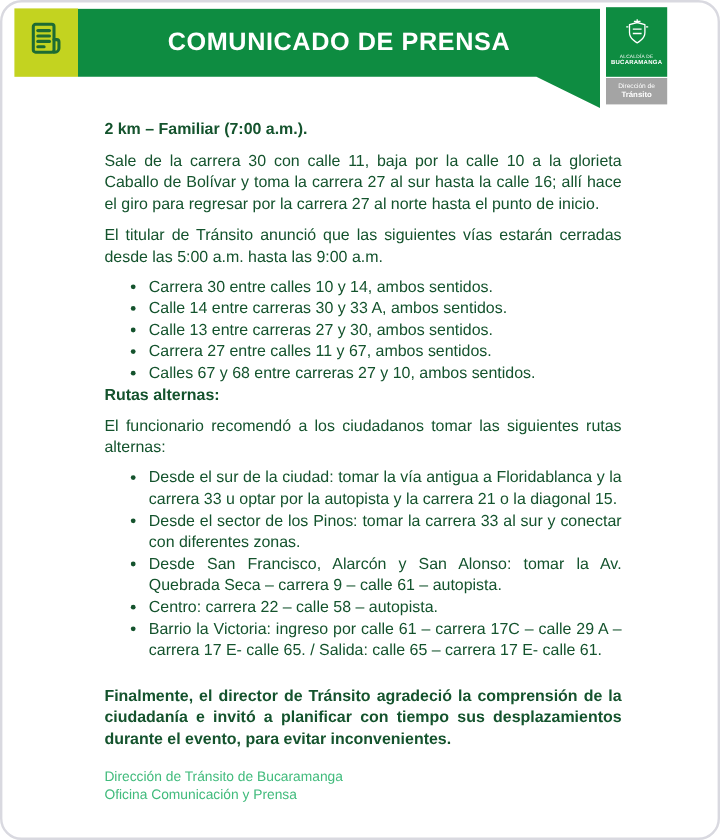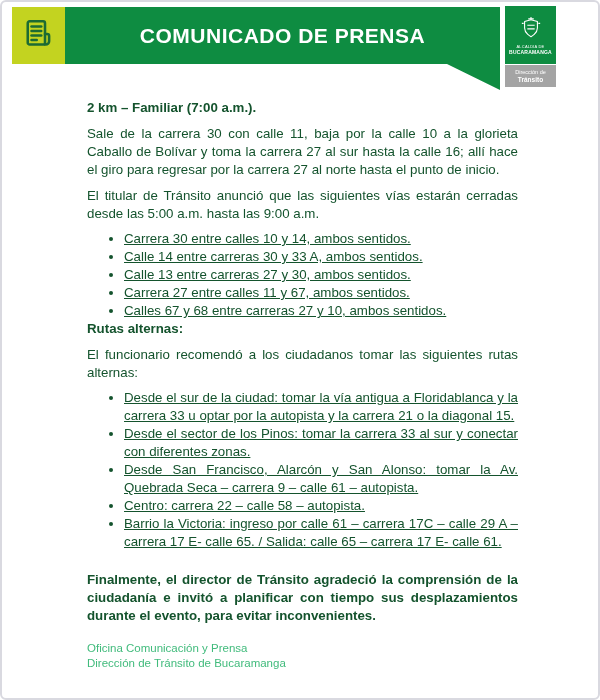--- a/index.html
+++ b/index.html
@@ -2,21 +2,21 @@
 <html><head>
 <meta charset="utf-8">
 <style>
   html, body { margin: 0; padding: 0; background: #fff; }
   .page {
     position: relative;
     width: 600px; height: 700px;
     box-sizing: border-box;
     background: #ffffff;
     border: 2px solid #d9d9e0;
-    border-radius: 6px;
+    border-radius: 18px;
     overflow: hidden;
     font-family: "Liberation Sans", sans-serif;
   }
 
   
   .lime-box {
     position: absolute; left: 10px; top: 5px;
     width: 53px; height: 57px;
     background: #c3d320;
     display: flex; align-items: center; justify-content: center;
@@ -53,21 +53,21 @@
 
   
   .doc {
     position: absolute; left: 85px; top: 97px; width: 431px;
     color: #14532d; font-size: 13.3px; line-height: 18px;
     text-align: justify;
   }
   .doc h3 { margin: 0; font-size: 13.3px; line-height: 18px; font-weight: bold; text-align: left; }
   .doc p  { margin: 8px 0 0 0; }
   .sect   { margin-top: 12px; }
-  .doc ul { margin: 7px 0 0 0; padding: 0 0 0 37px; text-decoration: underline; }
+  .doc ul { margin: 7px 0 0 0; padding: 0 0 0 37px; }
   .doc li { margin: 0; padding: 0; }
   .closing { margin-top: 20px !important; font-weight: bold; }
 
   
   .footer {
     position: absolute; left: 85px; top: 639px;
     color: #41bb7c; font-size: 11.5px; line-height: 15px;
   }
 </style>
 </head>
@@ -136,17 +136,17 @@
       <li>Desde el sector de los Pinos: tomar la carrera 33 al sur y conectar con diferentes zonas.</li>
       <li>Desde San Francisco, Alarcón y San Alonso: tomar la Av. Quebrada Seca – carrera 9 – calle 61 – autopista.</li>
       <li>Centro: carrera 22 – calle 58 – autopista.</li>
       <li>Barrio la Victoria: ingreso por calle 61 – carrera 17C – calle 29 A – carrera 17 E- calle 65. / Salida: calle 65 – carrera 17 E- calle 61.</li>
     </ul>
 
     <p class="closing">Finalmente, el director de Tránsito agradeció la comprensión de la ciudadanía e invitó a planificar con tiempo sus desplazamientos durante el evento, para evitar inconvenientes.</p>
   </div>
 
   <div class="footer">
+    <div>Dirección de Tránsito de Bucaramanga</div>
     <div>Oficina Comunicación y Prensa</div>
-    <div>Dirección de Tránsito de Bucaramanga</div>
   </div>
 
 </div>
 
 </body></html>

